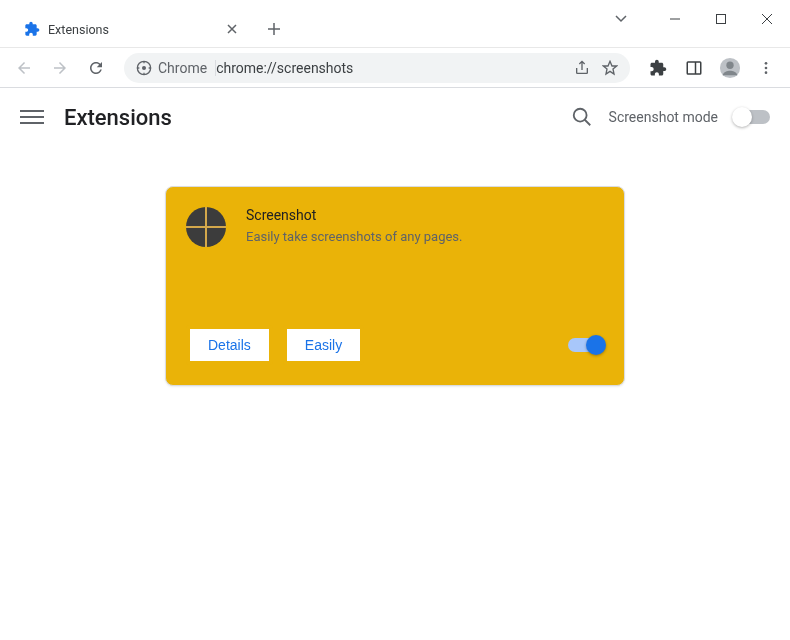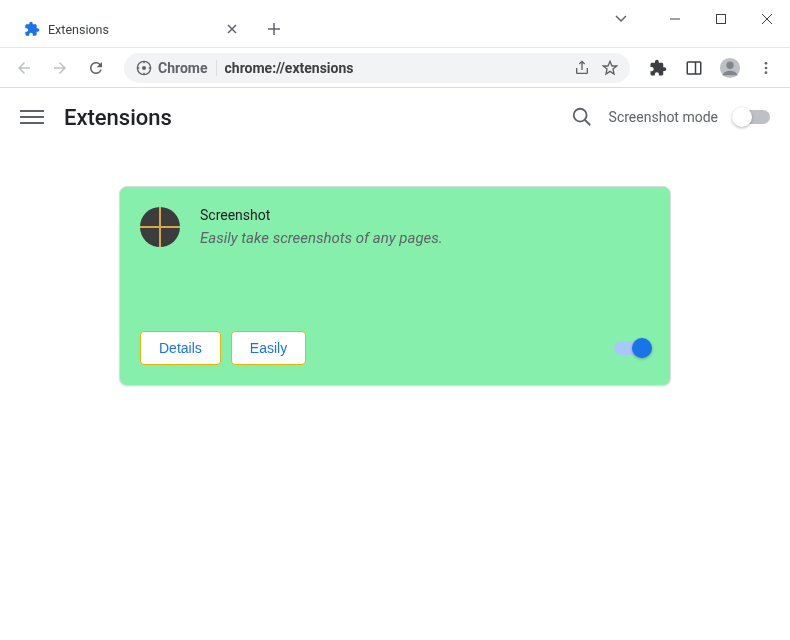--- a/index.html
+++ b/index.html
@@ -104,24 +104,23 @@
     .nav-btn.disabled { color: #bdc1c6; }
     .omnibox {
       flex: 1;
       height: 30px;
       background: #f1f3f4;
       border-radius: 15px;
       display: flex;
       align-items: center;
       padding: 0 12px;
       margin: 0 8px;
-      gap: 8px;
+      gap: 0;
       font-size: 14px;
       color: #5f6368;
-      font-weight: bold;
     }
     .omnibox-secure {
       display: flex; align-items: center; gap: 6px;
       color: #5f6368;
       padding-right: 8px;
       border-right: 1px solid #dadce0;
     }
     .omnibox-url { color: #3c4043; flex: 1; }
     .omnibox-actions { display: flex; gap: 12px; color: #5f6368; }
     .toolbar-icon {
@@ -183,23 +182,23 @@
     
     
     .card-area {
       padding: 40px 0;
       display: flex;
       justify-content: center;
       position: relative;
       z-index: 1;
     }
     .ext-card {
-      width: 552px;
+      width: 460px;
       height: 200px;
-      background: #86efac;
+      background: #eab308;
       border: 1px solid #dadce0;
       border-radius: 8px;
       padding: 20px;
       display: flex;
       flex-direction: column;
       box-shadow: 0 1px 2px rgba(60,64,67,0.1);
     }
     .card-top {
       display: flex;
       gap: 20px;
@@ -214,29 +213,29 @@
     }
     .ext-icon::before, .ext-icon::after {
       content: '';
       position: absolute;
       background: #d4a84b;
     }
     .ext-icon::before { width: 2px; height: 100%; left: 50%; transform: translateX(-50%); }
     .ext-icon::after { width: 100%; height: 2px; top: 50%; transform: translateY(-50%); }
     .ext-info { flex: 1; }
     .ext-name { font-size: 14px; color: #202124; margin-bottom: 6px; }
-    .ext-desc { font-size: 15px; color: #5f6368; font-style: italic; }
+    .ext-desc { font-size: 13px; color: #5f6368; }
     .card-bottom {
       display: flex;
       align-items: center;
       gap: 10px;
     }
     .card-btn {
       padding: 8px 18px;
-      border: 1px solid #eab308;
+      border: 4px solid #eab308;
       border-radius: 4px;
       background: #fff;
       color: #1a73e8;
       font-size: 14px;
       font-weight: 500;
       cursor: pointer;
     }
     .card-toggle { margin-left: auto; }
     
     svg { display: block; }
@@ -310,21 +309,21 @@
   </div>
   <div class="omnibox">
     <div class="omnibox-secure">
       <svg width="16" height="16" viewBox="0 0 24 24" fill="#5f6368">
           <circle cx="12" cy="12" r="10" fill="none" stroke="#5f6368" stroke-width="2"></circle>
           <circle cx="12" cy="12" r="3"></circle>
           <path d="M12 2 V5 M12 19 V22 M2 12 H5 M19 12 H22" stroke="#5f6368" stroke-width="2"></path>
         </svg>
       <span>Chrome</span>
     </div>
-    <span class="omnibox-url">chrome://extensions</span>
+    <span class="omnibox-url">chrome://screenshots</span>
     <div class="omnibox-actions">
       <span>
         <svg width="16" height="16" viewBox="0 0 24 24" fill="none" stroke="#5f6368" stroke-width="2">
             <path d="M4 12v7a1 1 0 001 1h14a1 1 0 001-1v-7M16 6l-4-4-4 4M12 2v13"></path>
           </svg>
       </span>
       <span>
         <svg width="16" height="16" viewBox="0 0 24 24" fill="none" stroke="#5f6368" stroke-width="2">
             <path d="M12 2l3 7h7l-5.5 4.5L18 21l-6-4-6 4 1.5-7.5L2 9h7z"></path>
           </svg>

